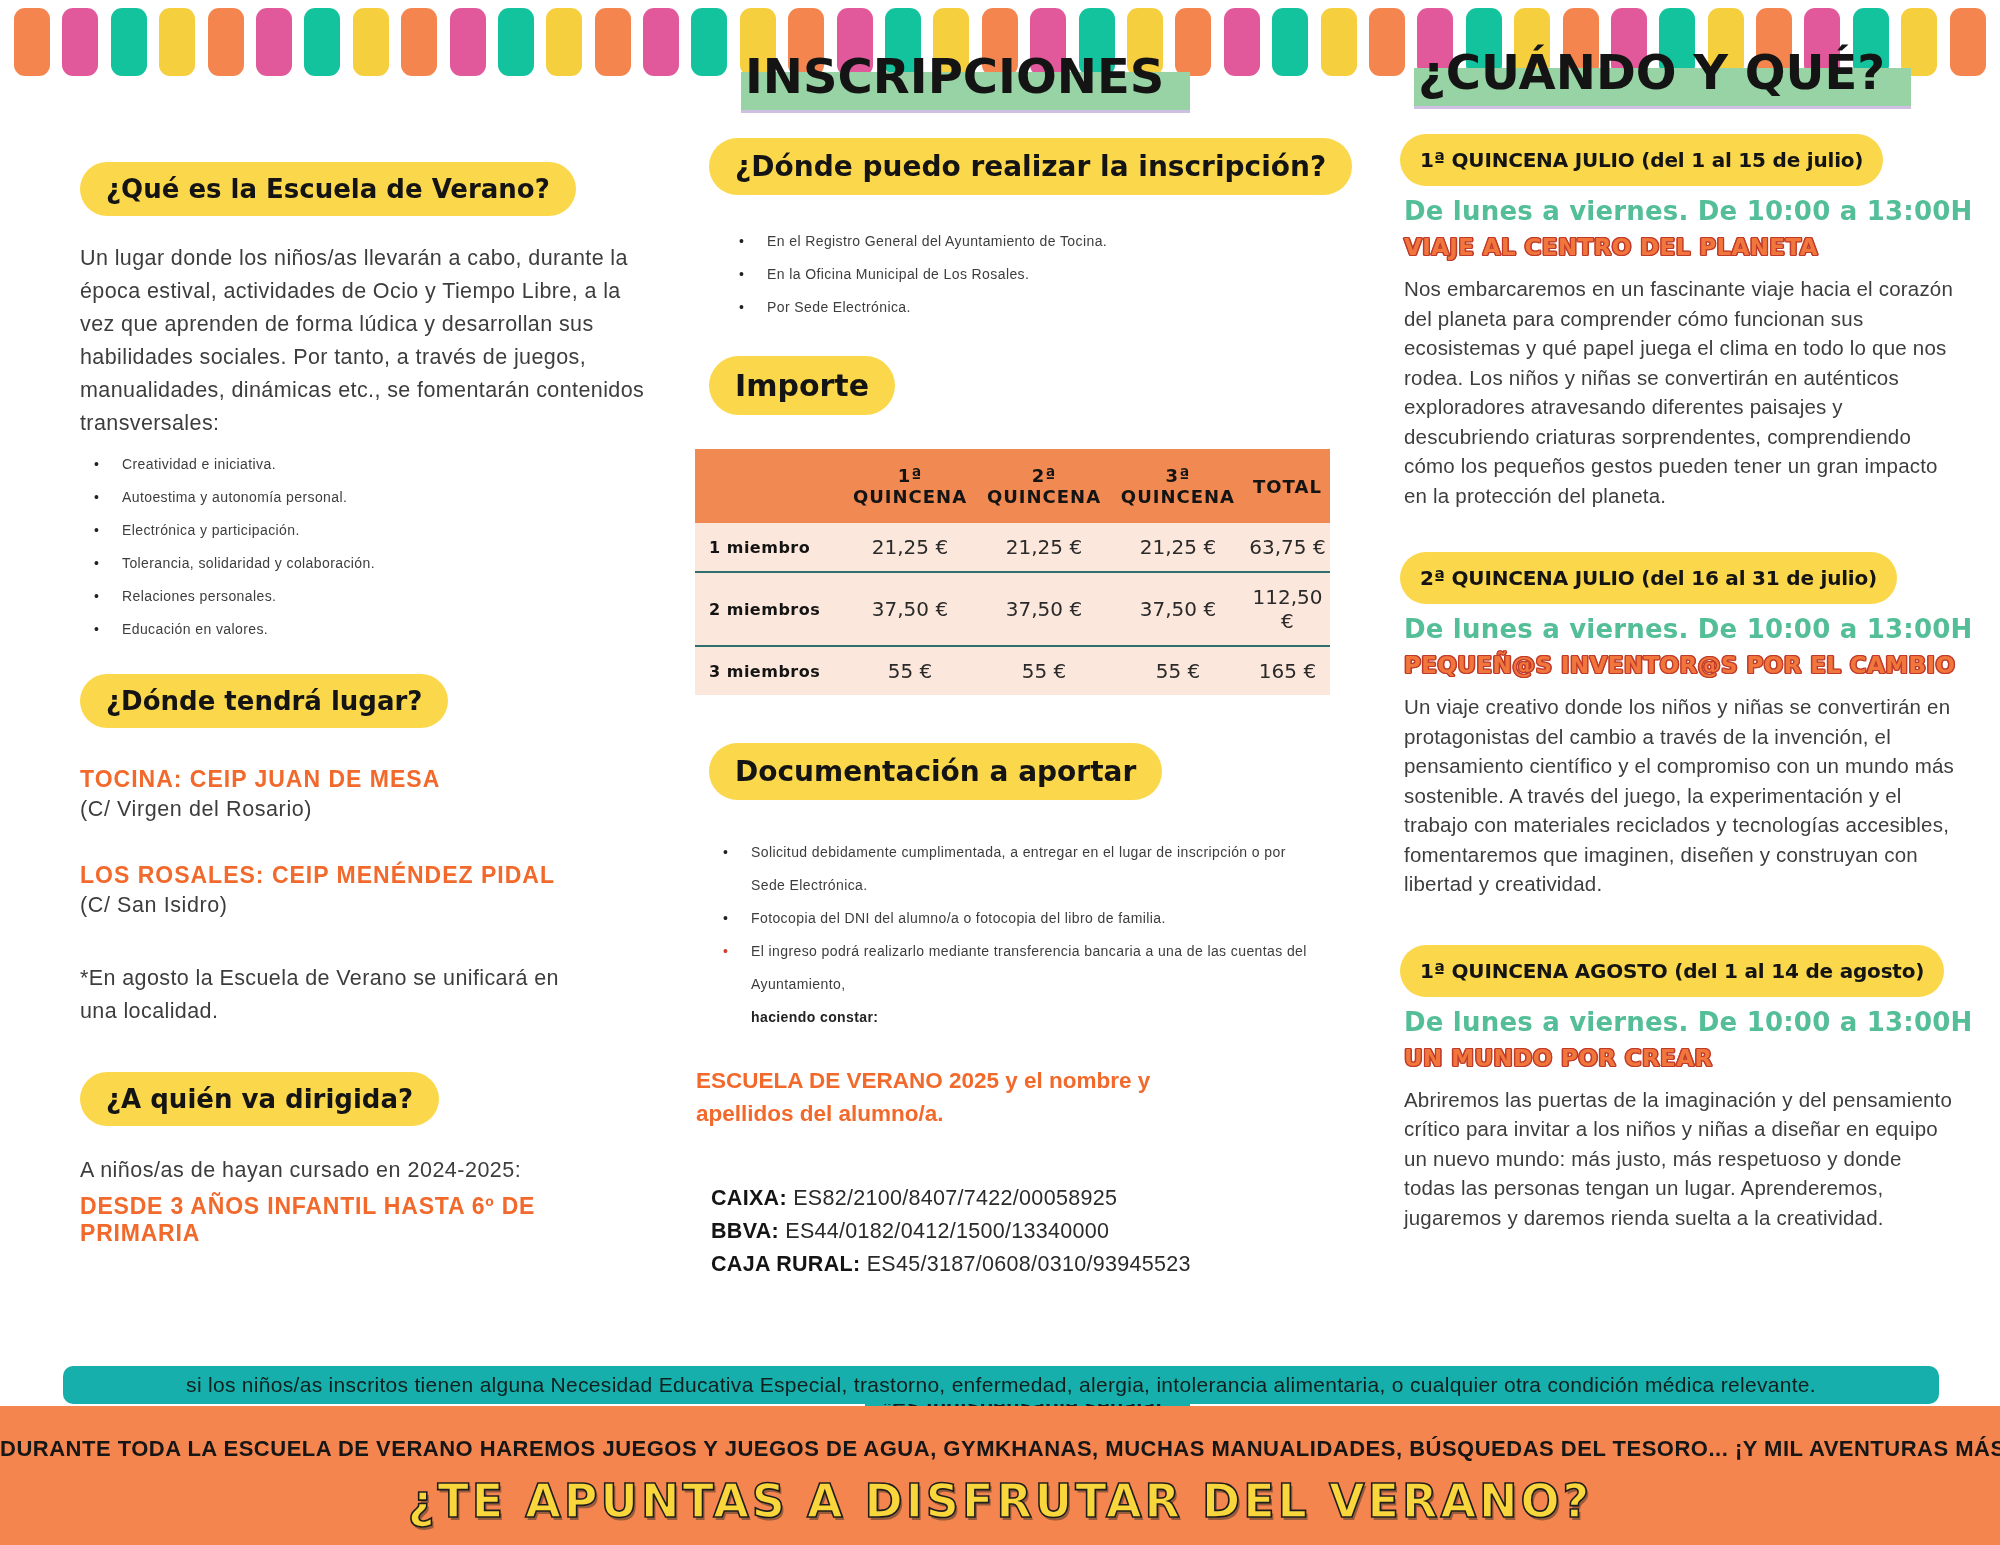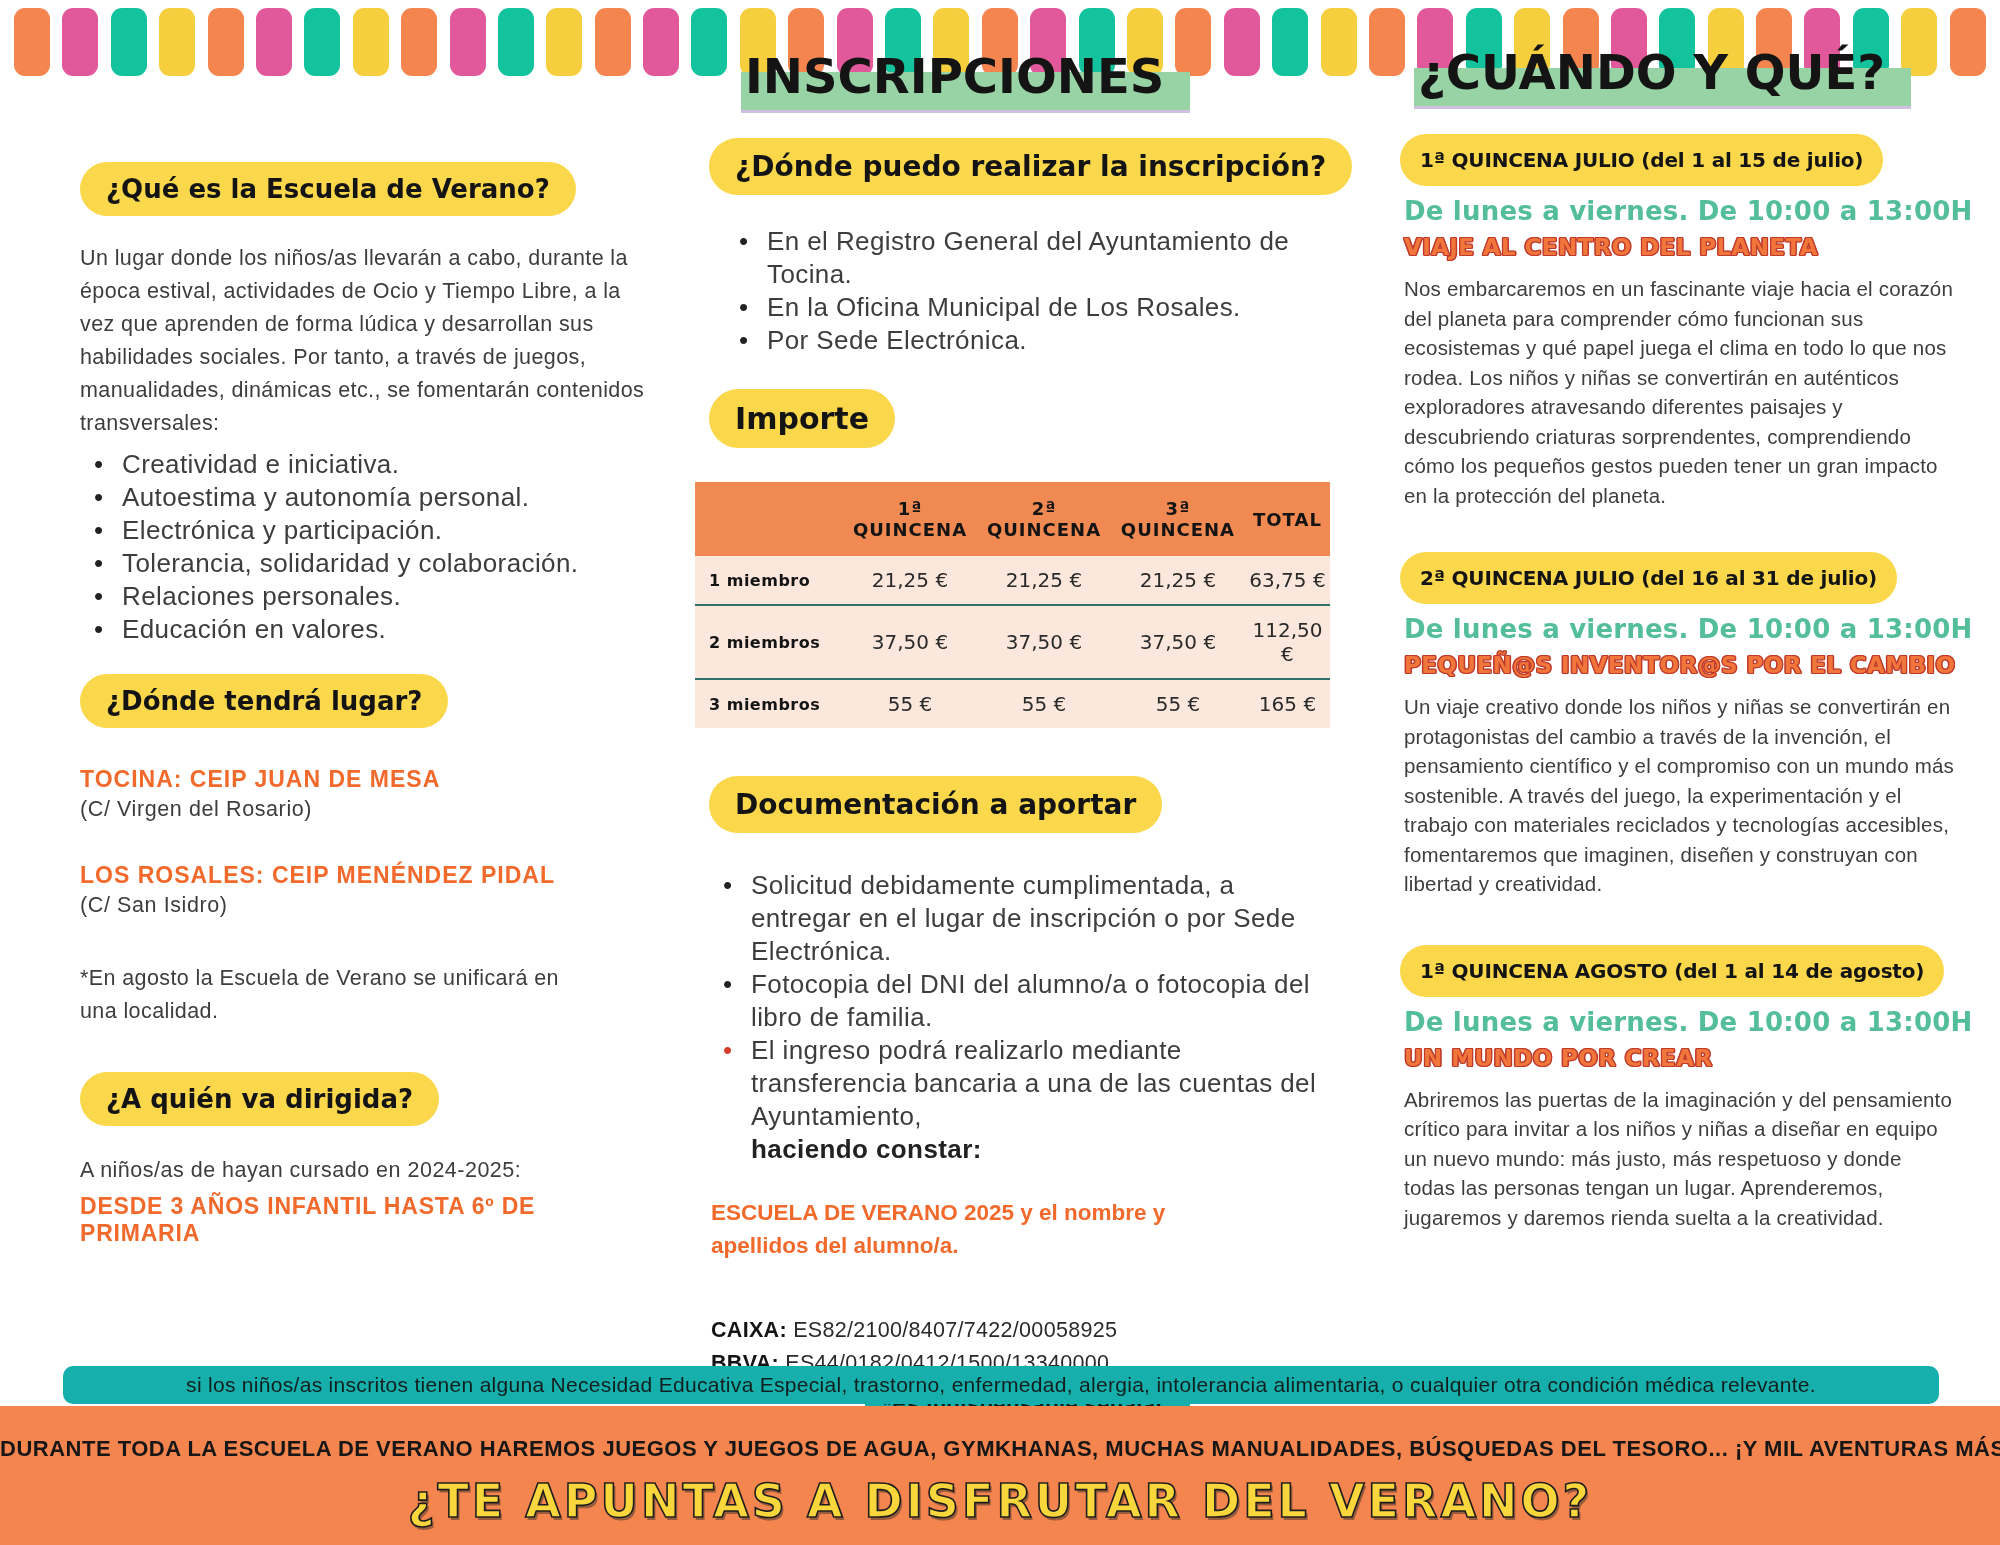--- a/index.html
+++ b/index.html
@@ -27,21 +27,21 @@
   .pill-mid{font-size:28px;}
   .pill-session{font-size:20px;padding:14px 20px;letter-spacing:-0.2px;}
 
   
   .txt{font-size:21.5px;line-height:33px;letter-spacing:0.4px;color:#3d3d3d;margin:0;}
   .txt-sm{font-size:20.5px;line-height:29.5px;letter-spacing:0.2px;color:#3d3d3d;margin:0;}
 
   ul.dots{list-style:none;margin:8px 0 0 0;padding:0 0 0 14px;}
   ul.dots li{position:relative;padding-left:28px;margin:0;}
   ul.dots li::before{content:"•";position:absolute;left:0;top:0;color:#222;}
-  ul.dots.l li{font-size:26px;line-height:33px;letter-spacing:0.4px;color:#3d3d3d;}
+  ul.dots.l li{font-size:14px;line-height:33px;letter-spacing:0.4px;color:#3d3d3d;}
   ul.docs{max-width:600px;}
   ul.docs li{line-height:32.5px;}
   ul.docs li.red::before{color:#D43D2A;}
   ul.docs li strong.block{display:block;color:#222;}
 
   .orange-b{color:#F2692C;font-weight:bold;}
   .loc-name{font-family:"Liberation Sans",sans-serif;font-weight:bold;font-size:23px;letter-spacing:1px;color:#F2692C;margin:0;}
   .loc-street{font-size:21.5px;letter-spacing:0.6px;color:#3d3d3d;margin:4px 0 0 0;}
   .note{font-size:21.5px;line-height:33px;letter-spacing:0.4px;color:#3d3d3d;margin:0;}
   .dirigida-line{font-size:21.5px;letter-spacing:0.5px;color:#3d3d3d;margin:0;}
@@ -217,21 +217,21 @@
       </div>
     </div>
     <ul class="dots l docs" style="margin-top:36px;margin-left:14px;">
       <li><span>Solicitud debidamente cumplimentada, a entregar en el lugar de inscripción o por Sede Electrónica.</span></li>
       <li><span>Fotocopia del DNI del alumno/a o fotocopia del libro de familia.</span></li>
       <li class="red">
         <span>El ingreso podrá realizarlo mediante transferencia bancaria a una de las cuentas del Ayuntamiento,</span>
         <strong class="block">haciendo constar:</strong>
       </li>
     </ul>
-    <p class="orange-b transfer-note" style="margin-top:30px;margin-left:16px;">ESCUELA DE VERANO 2025 y el nombre y apellidos del alumno/a.</p>
+    <p class="orange-b transfer-note" style="margin-top:30px;margin-left:1px;">ESCUELA DE VERANO 2025 y el nombre y apellidos del alumno/a.</p>
     <div class="accounts" style="margin-top:52px;margin-left:16px;">
       <p><b>CAIXA:</b> <span>ES82/2100/8407/7422/00058925</span></p>
       <p><b>BBVA:</b> <span>ES44/0182/0412/1500/13340000</span></p>
       <p><b>CAJA RURAL:</b> <span>ES45/3187/0608/0310/93945523</span></p>
     </div>
   </div>
 
   <div class="col col-right">
     <div style="margin-left:18px;">
       <div class="title-wrap">

